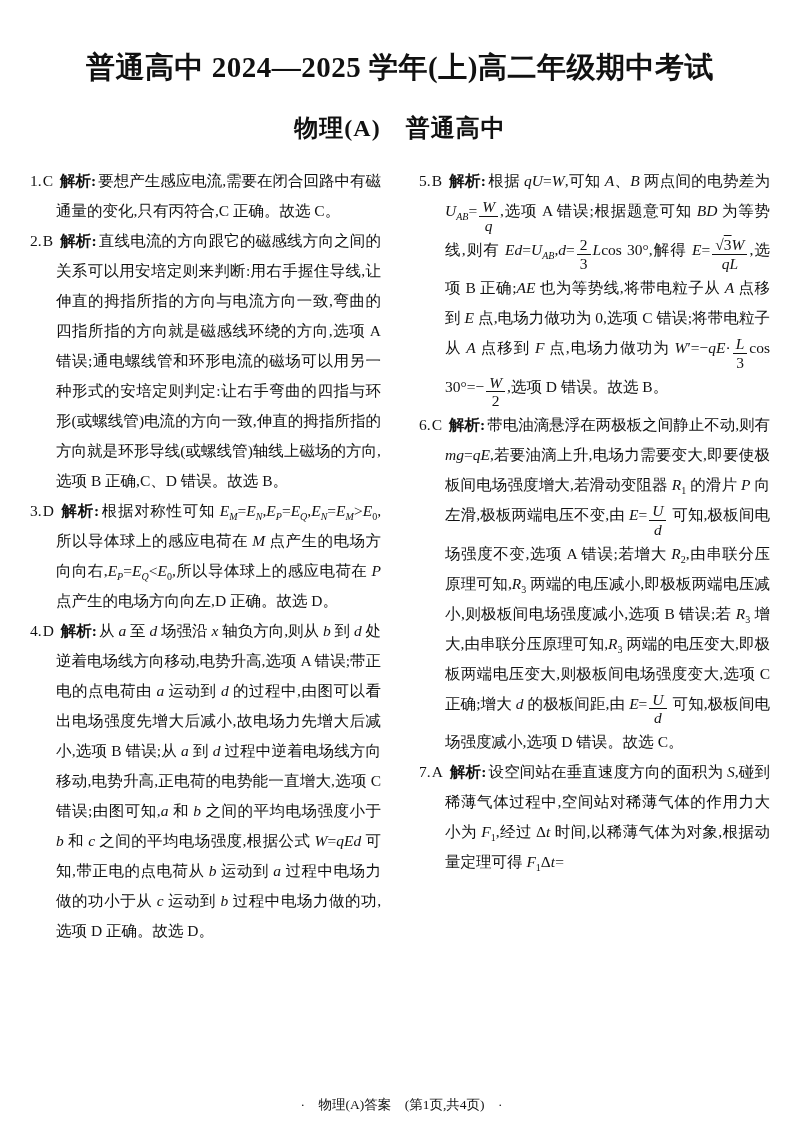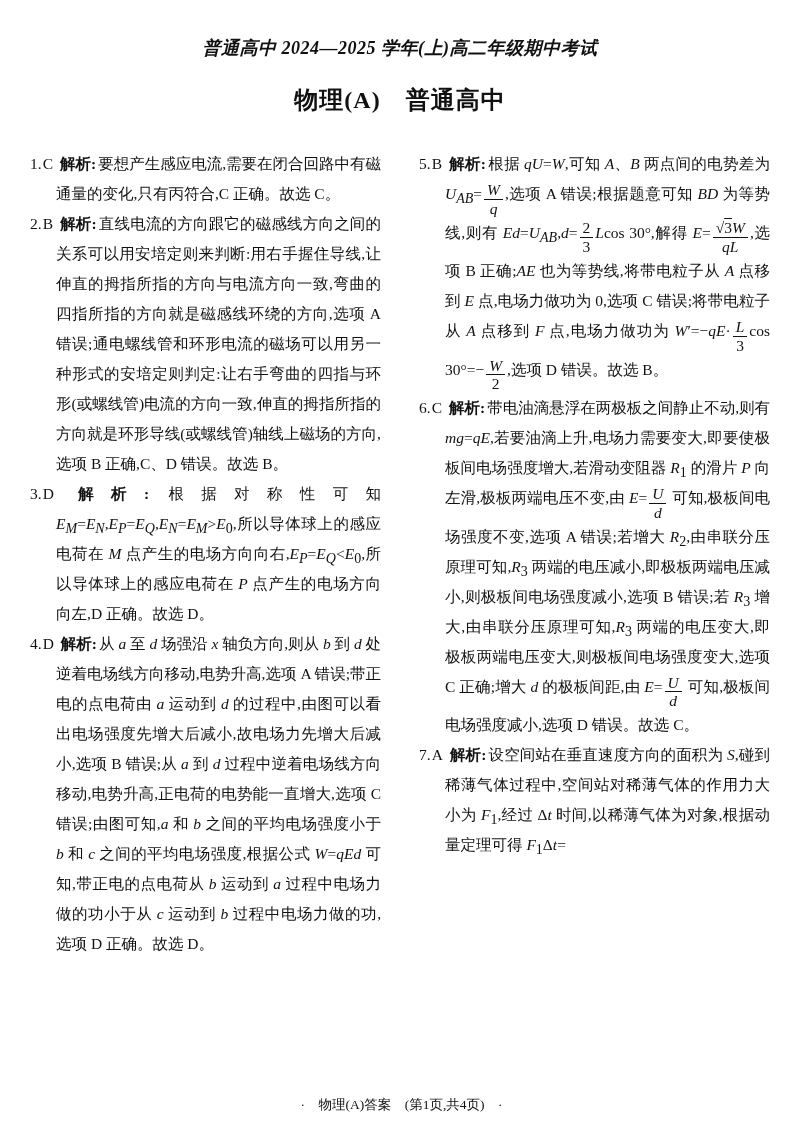--- a/index.html
+++ b/index.html
@@ -13,53 +13,52 @@
   }
   .page {
     position: relative;
     width: 800px;
     height: 1130px;
     padding: 36px 30px 0 30px;
     overflow: hidden;
   }
   .title {
     text-align: center;
-    font-size: 18px;
+    font-size: 29px;
     font-weight: bold;
     letter-spacing: 0.5px;
-    margin-top: 0;
-    font-style: italic;
+    margin-top: 12px;
   }
   .subtitle {
     text-align: center;
     font-size: 24px;
     font-weight: bold;
     letter-spacing: 1px;
     margin-top: 24px;
   }
   .columns {
     display: flex;
     gap: 38px;
-    margin-top: 33px;
+    margin-top: 22px;
   }
   .col {
     width: 357px;
     font-size: 15.5px;
     line-height: 30px;
     text-align: justify;
   }
   .item {
     padding-left: 26px;
     text-indent: -26px;
   }
   .qnum { letter-spacing: 0; }
   .ans { margin: 0 7px 0 1px; }
   .jiexi { font-weight: bold; margin-right: 2px; }
   i { font-style: italic; }
-  sub { font-size: 14px; line-height: 0; }
+  sub { font-size: 10px; line-height: 0; }
   .frac {
     display: inline-block;
     vertical-align: -0.95em;
     text-align: center;
     line-height: 1.15;
     margin: 0 2px;
     text-indent: 0;
   }
   .frac .fnum {
     display: block;

